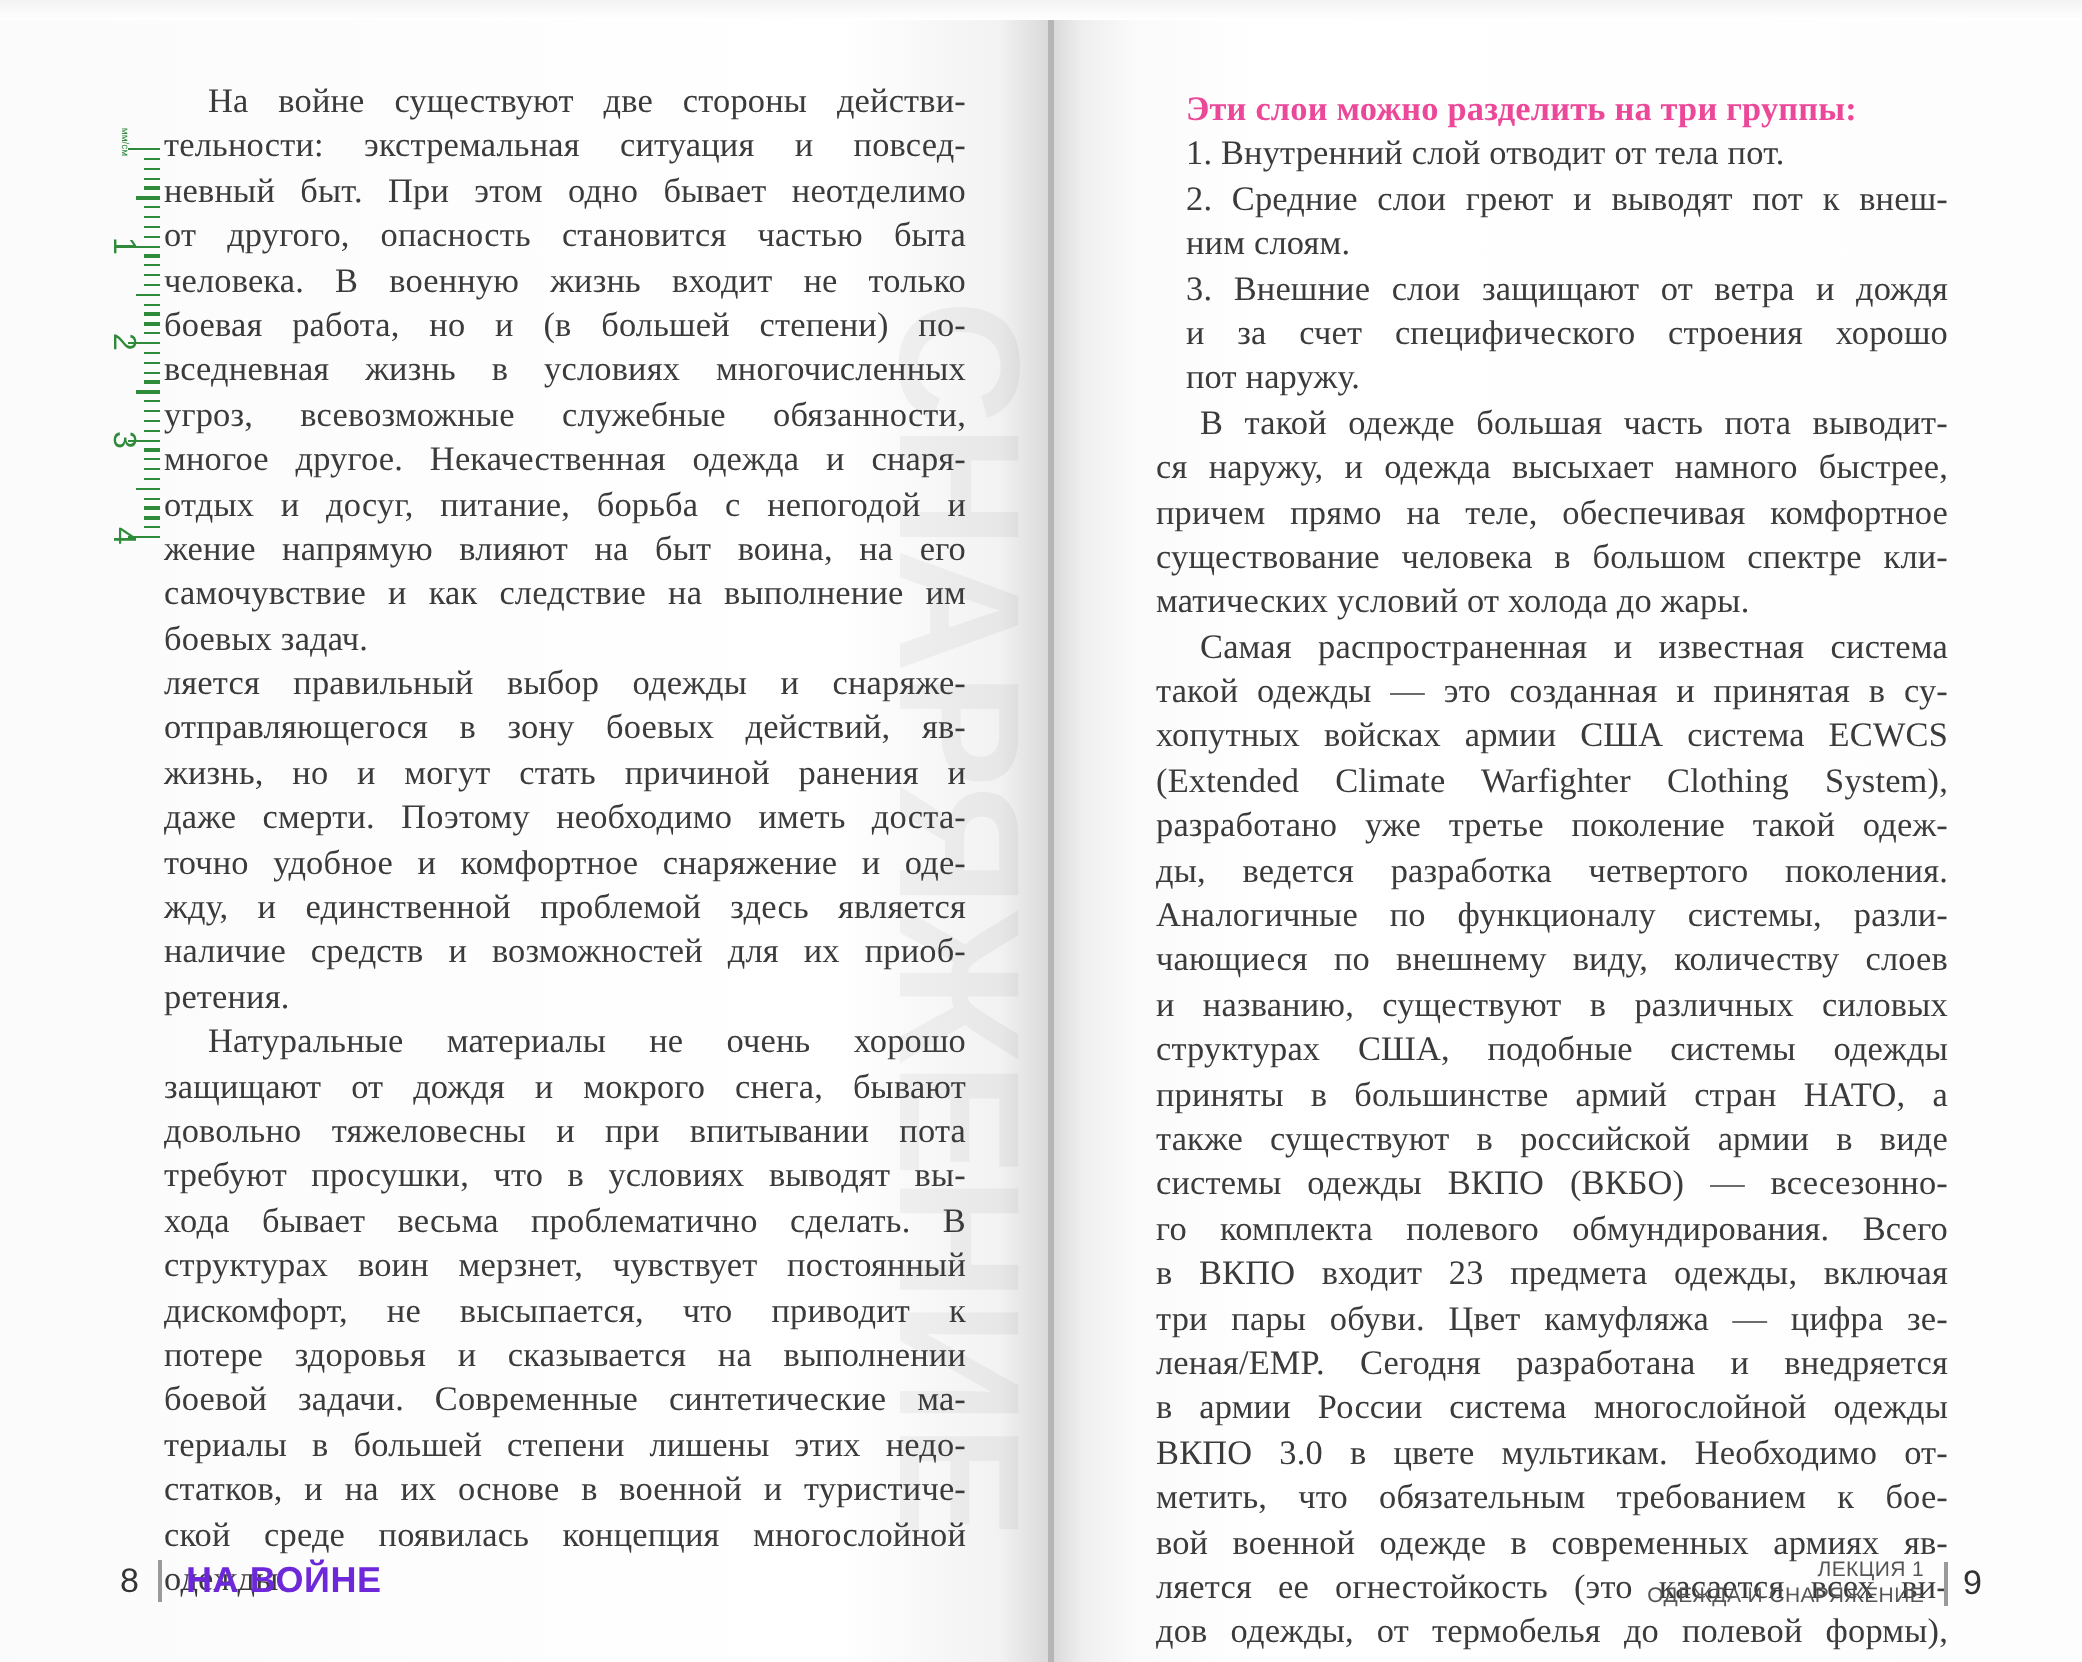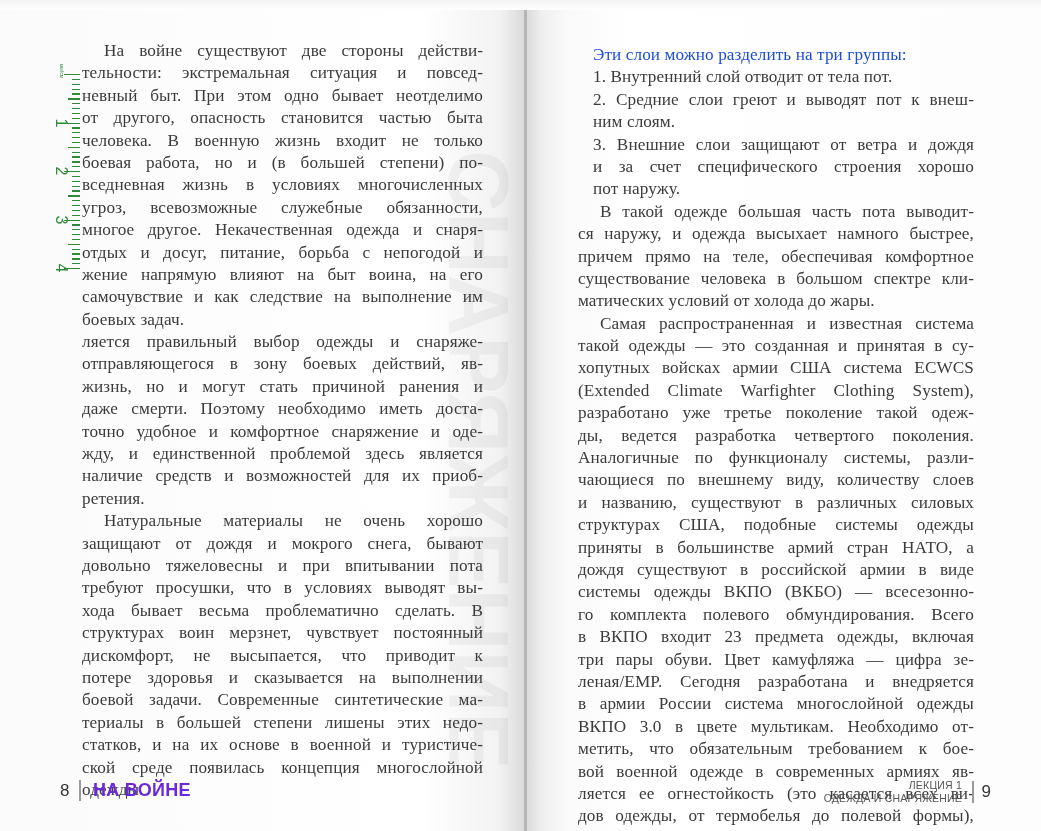--- a/index.html
+++ b/index.html
@@ -16,21 +16,21 @@
   .topfade { position:absolute; left:0; top:0; width:1041px; height:10px; background: linear-gradient(#f3f3f3,#ffffff); }
 
   .text-block { position: absolute; color: #3b3b3b; font-size: 17.2px; line-height: 22.4px; letter-spacing: 0.1px; }
   .left-text { left: 82px; top: 40px; width: 401px; }
   .right-text { left: 578px; top: 44px; width: 396px; }
   .line { display: block; white-space: nowrap; text-align: justify; text-align-last: justify; height: 22.4px; }
   .line.last { text-align-last: left; }
   .indent { padding-left: 22px; }
   .list-indent { padding-left: 15px; }
   .cont-indent { padding-left: 15px; }
-  .bold { font-weight: normal; color: #1d4ed8; }
+  .bold { font-weight: bold; color: #ec4899; }
 
   
   .ruler { position: absolute; left: 54px; top: 66px; width: 26px; height: 196px; }
   .ruler .tick { position: absolute; left: 10px; height: 1.3px; background: #2f8a3a; }
   .ruler .num { position: absolute; left: 0; font-family: "Liberation Sans", sans-serif; font-size: 16px; color: #2f8a3a; transform: rotate(90deg); transform-origin: center; line-height: 16px; width: 14px; text-align: center; }
   .ruler .unit { position: absolute; left: 1px; top: 2px; font-family: "Liberation Sans", sans-serif; font-size: 5px; color: #2f8a3a; transform: rotate(90deg); line-height: 6px; }
 
   
   .footer-left { position: absolute; left: 60px; top: 780px; display: flex; align-items: center; font-family: "Liberation Sans", sans-serif; color: #333; }
   .footer-left .pnum { font-size: 17px; }
@@ -158,21 +158,21 @@
       <span class="line">такой одежды — это созданная и принятая в су-</span>
       <span class="line">хопутных войсках армии США система ECWCS</span>
       <span class="line">(Extended Climate Warfighter Clothing System),</span>
       <span class="line">разработано уже третье поколение такой одеж-</span>
       <span class="line">ды, ведется разработка четвертого поколения.</span>
       <span class="line">Аналогичные по функционалу системы, разли-</span>
       <span class="line">чающиеся по внешнему виду, количеству слоев</span>
       <span class="line">и названию, существуют в различных силовых</span>
       <span class="line">структурах США, подобные системы одежды</span>
       <span class="line">приняты в большинстве армий стран НАТО, а</span>
-      <span class="line">дождя существуют в российской армии в виде</span>
+      <span class="line">также существуют в российской армии в виде</span>
       <span class="line">системы одежды ВКПО (ВКБО) — всесезонно-</span>
       <span class="line">го комплекта полевого обмундирования. Всего</span>
       <span class="line">в ВКПО входит 23 предмета одежды, включая</span>
       <span class="line">три пары обуви. Цвет камуфляжа — цифра зе-</span>
       <span class="line">леная/EMP. Сегодня разработана и внедряется</span>
       <span class="line">в армии России система многослойной одежды</span>
       <span class="line">ВКПО 3.0 в цвете мультикам. Необходимо от-</span>
       <span class="line">метить, что обязательным требованием к бое-</span>
       <span class="line">вой военной одежде в современных армиях яв-</span>
       <span class="line">ляется ее огнестойкость (это касается всех ви-</span>

